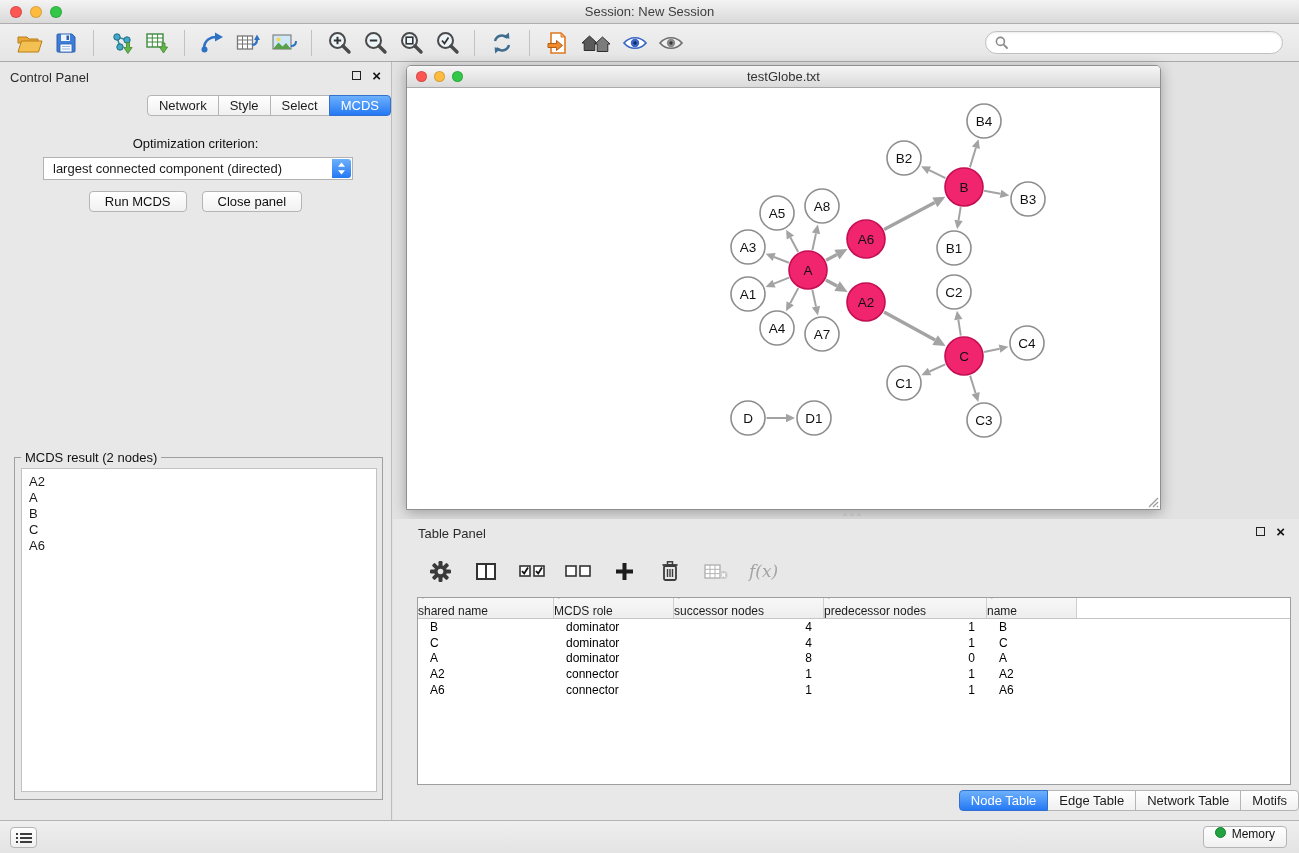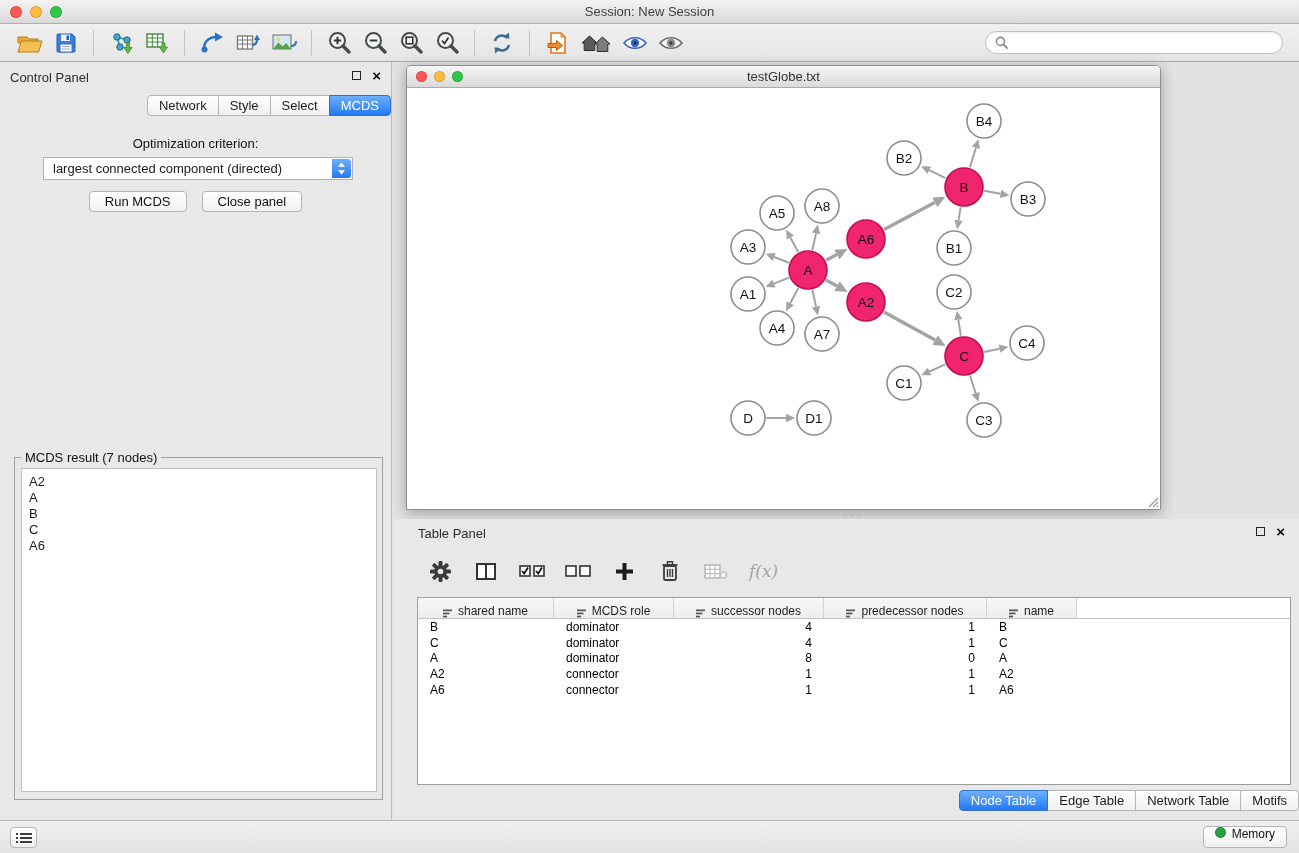--- a/index.html
+++ b/index.html
@@ -61,21 +61,21 @@
 
   
   .table-panel { position:absolute; left:393px; top:519px; width:906px; height:301px; background:#e8e8e8; }
   .tp-title { position:absolute; left:25px; top:7px; font-size:13px; color:#2c2c2c; }
   .tp-winbtns { position:absolute; right:14px; top:7px; display:flex; gap:11px; align-items:center; }
   .tp-toolbar { position:absolute; left:24px; right:8px; top:31px; height:42px; display:flex; align-items:center; gap:20px; padding-left:10px; }
   .tt-btn { background:none; border:none; height:32px; min-width:26px; display:flex; align-items:center; justify-content:center; padding:0; }
   .fx { font-family:"DejaVu Serif", serif; font-style:italic; color:#a3a3a3; font-size:17px; }
   .dt { position:absolute; left:24px; right:8px; top:78px; bottom:35px; background:#fff; border:1px solid #9e9e9e; overflow:hidden; }
   .dt-header { display:flex; height:21px; background:linear-gradient(#f8f8f8,#ededed); border-bottom:1px solid #c6c6c6; }
-  .dt-col { display:flex; align-items:flex-end; justify-content:center; gap:5px; font-size:12px; color:#1d1d1d; border-right:1px solid #cfcfcf; }
+  .dt-col { display:flex; align-items:flex-start; justify-content:center; gap:5px; font-size:12px; color:#1d1d1d; border-right:1px solid #cfcfcf;flex-direction:column; }
   .dt-col-fill { flex:1; border-right:none; background:#fff; }
   .dt-row { display:flex; height:15.8px; align-items:center; font-size:12px; color:#000; }
   .dt-cell { padding:0 12px; overflow:hidden; white-space:nowrap; }
   .tp-tabs { bottom:9px; top:auto; }
 
   
   .statusbar { position:absolute; left:0; right:0; top:820px; height:33px; background:linear-gradient(#efefef,#e3e3e3); border-top:1px solid #b3b3b3; }
   .menu-btn { position:absolute; left:10px; top:6px; width:27px; height:21px; border:1px solid #b5b5b5; border-radius:4px; background:linear-gradient(#fff,#f0f0f0); display:flex; align-items:center; justify-content:center; }
   .memory-btn { position:absolute; right:12px; top:5px; height:22px; padding:0 11px; border:1px solid #b5b5b5; border-radius:4px; background:linear-gradient(#fff,#f0f0f0); display:flex; align-items:flex-start; gap:6px; font-size:12px; font-family:"Liberation Sans",sans-serif; color:#111; }
   .memory-dot { width:11px; height:11px; border-radius:50%; background:#23a33f; border:1px solid #14812d; }
@@ -261,21 +261,21 @@
           <path d="M4.5 0.5 L8 4.8 H1 z" fill="#fff"></path>
           <path d="M4.5 12.5 L1 8.2 H8 z" fill="#fff"></path>
         </svg>
       </span>
   </div>
   <div class="btn-row">
     <button class="mac-btn">Run MCDS</button>
     <button class="mac-btn">Close panel</button>
   </div>
   <div class="result-group">
-    <span class="result-legend">MCDS result (7 nodes)</span>
+    <span class="result-legend">MCDS result (2 nodes)</span>
     <div class="result-box" id="result-list">
         <div class="result-item">A2</div>
         <div class="result-item">A</div>
         <div class="result-item">B</div>
         <div class="result-item">C</div>
         <div class="result-item">A6</div>
       </div>
   </div>
 </div>
 

